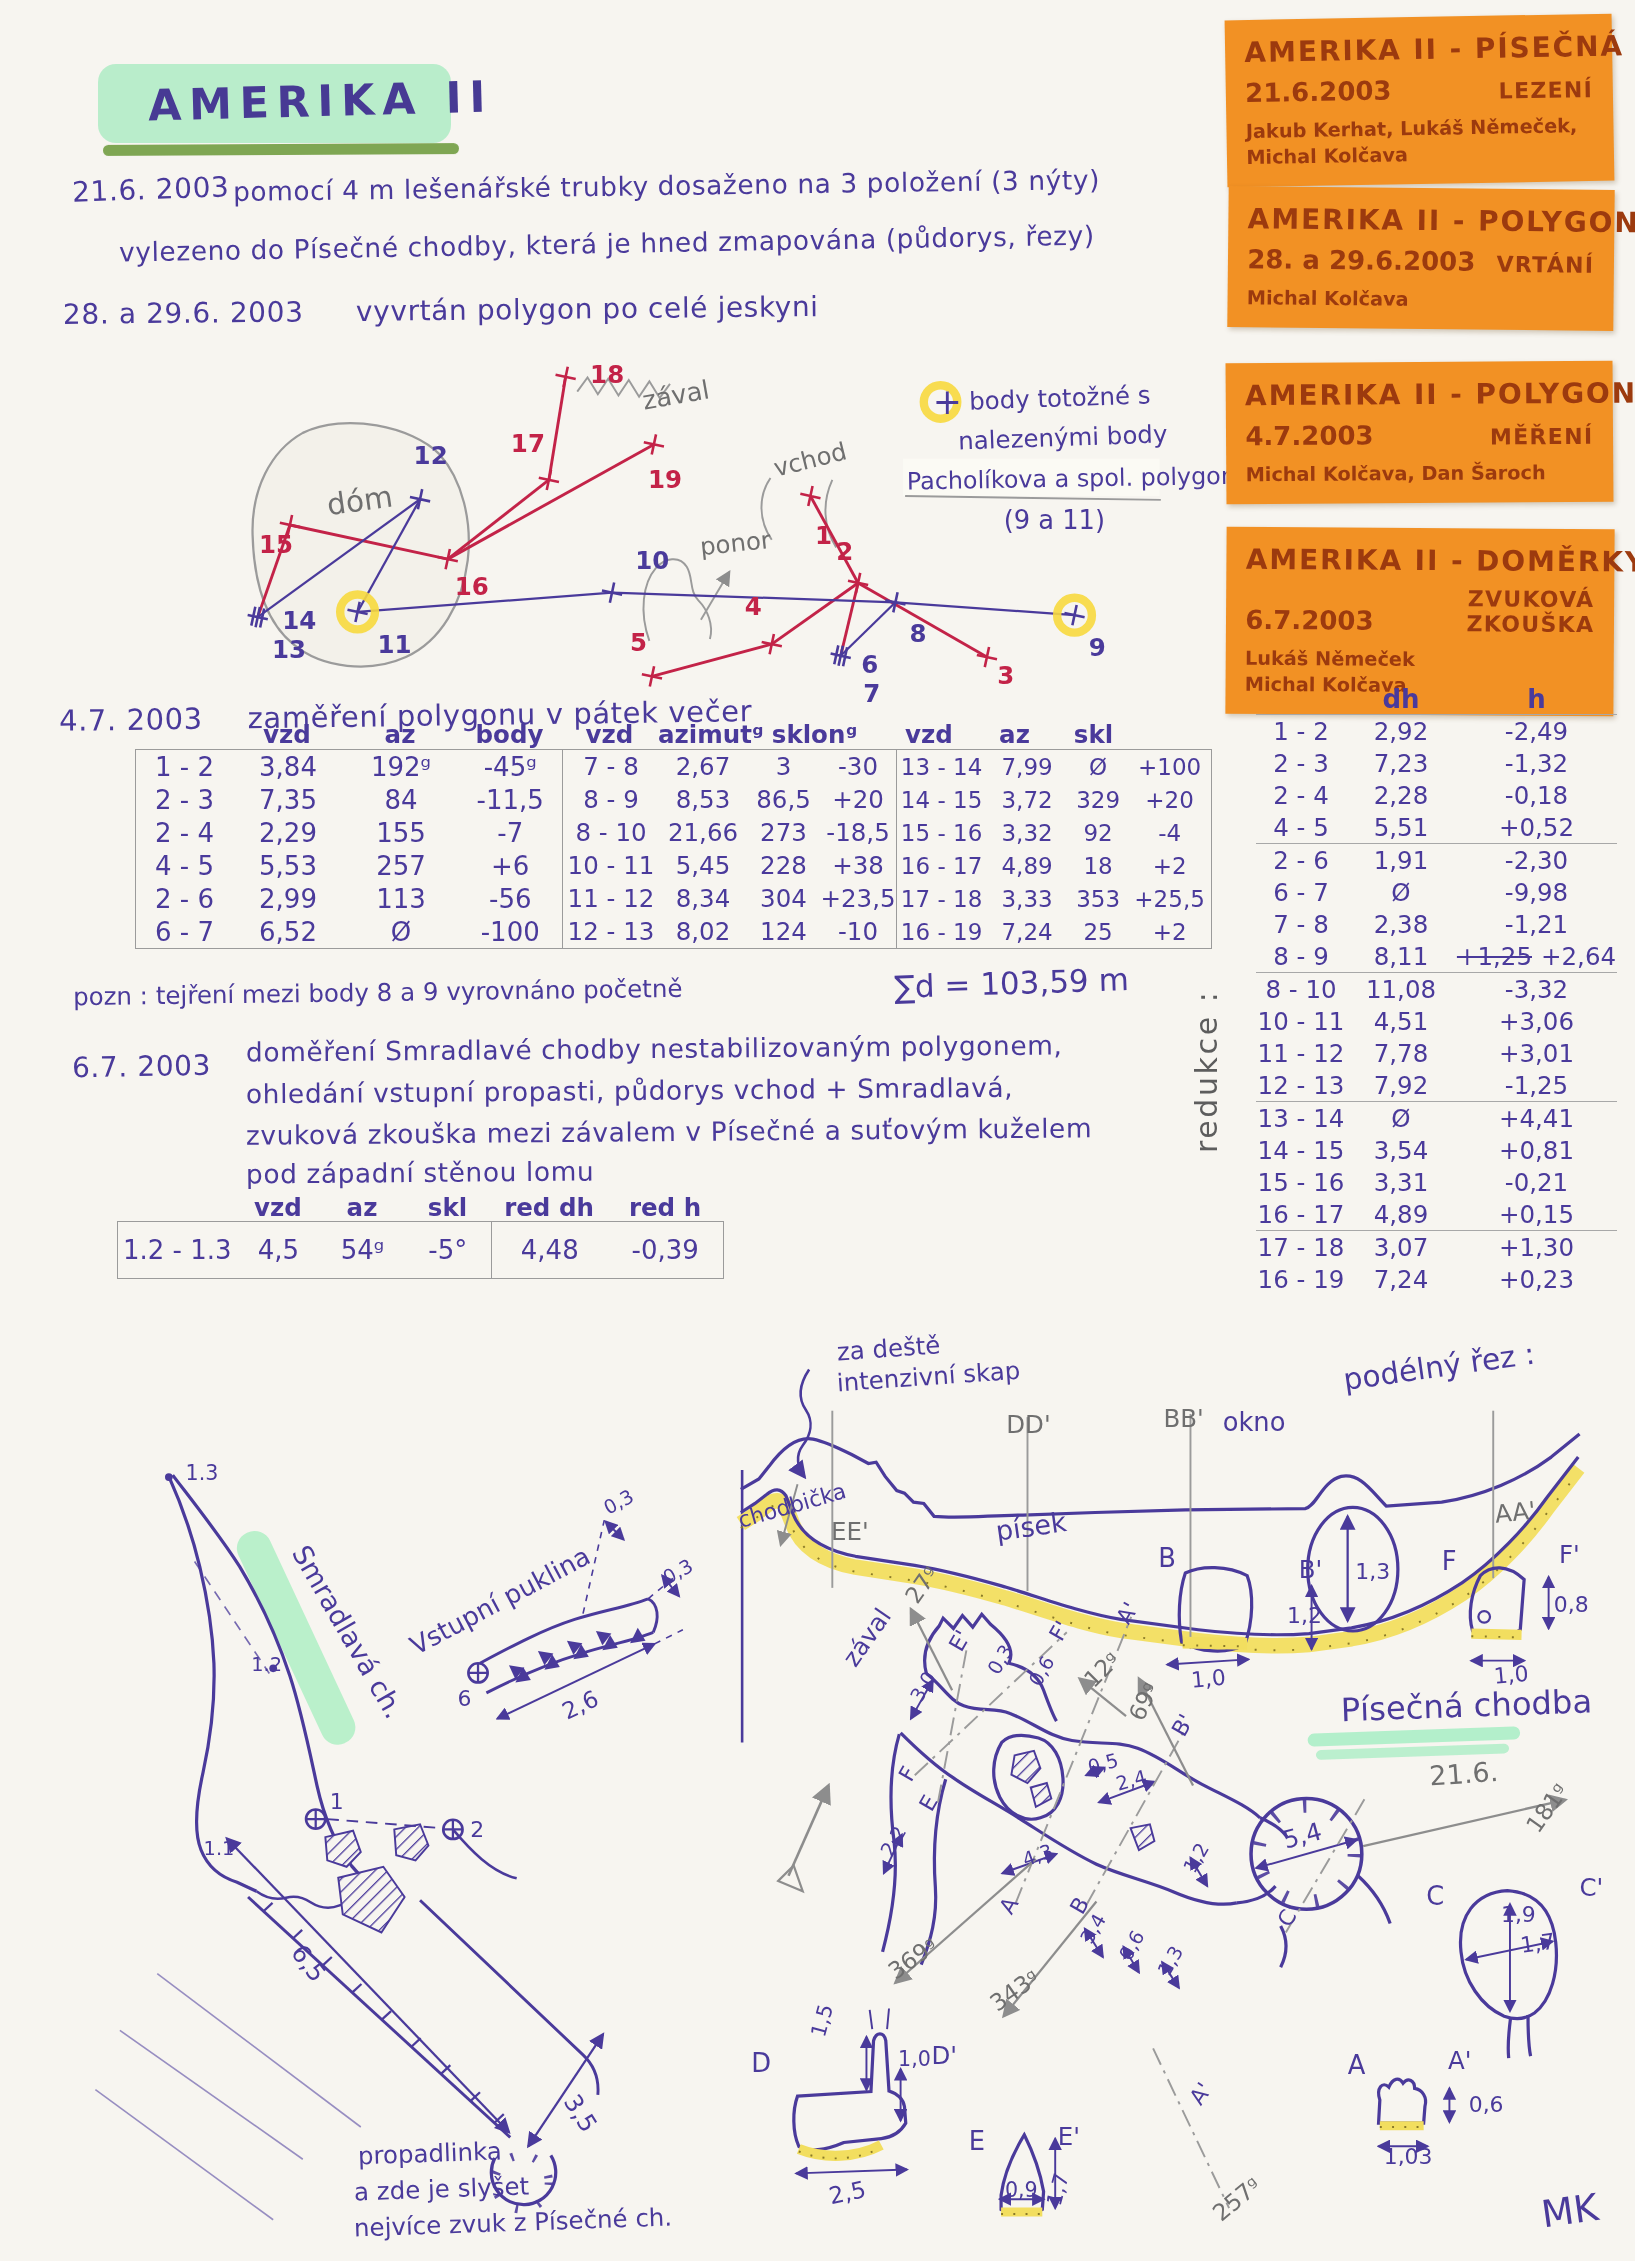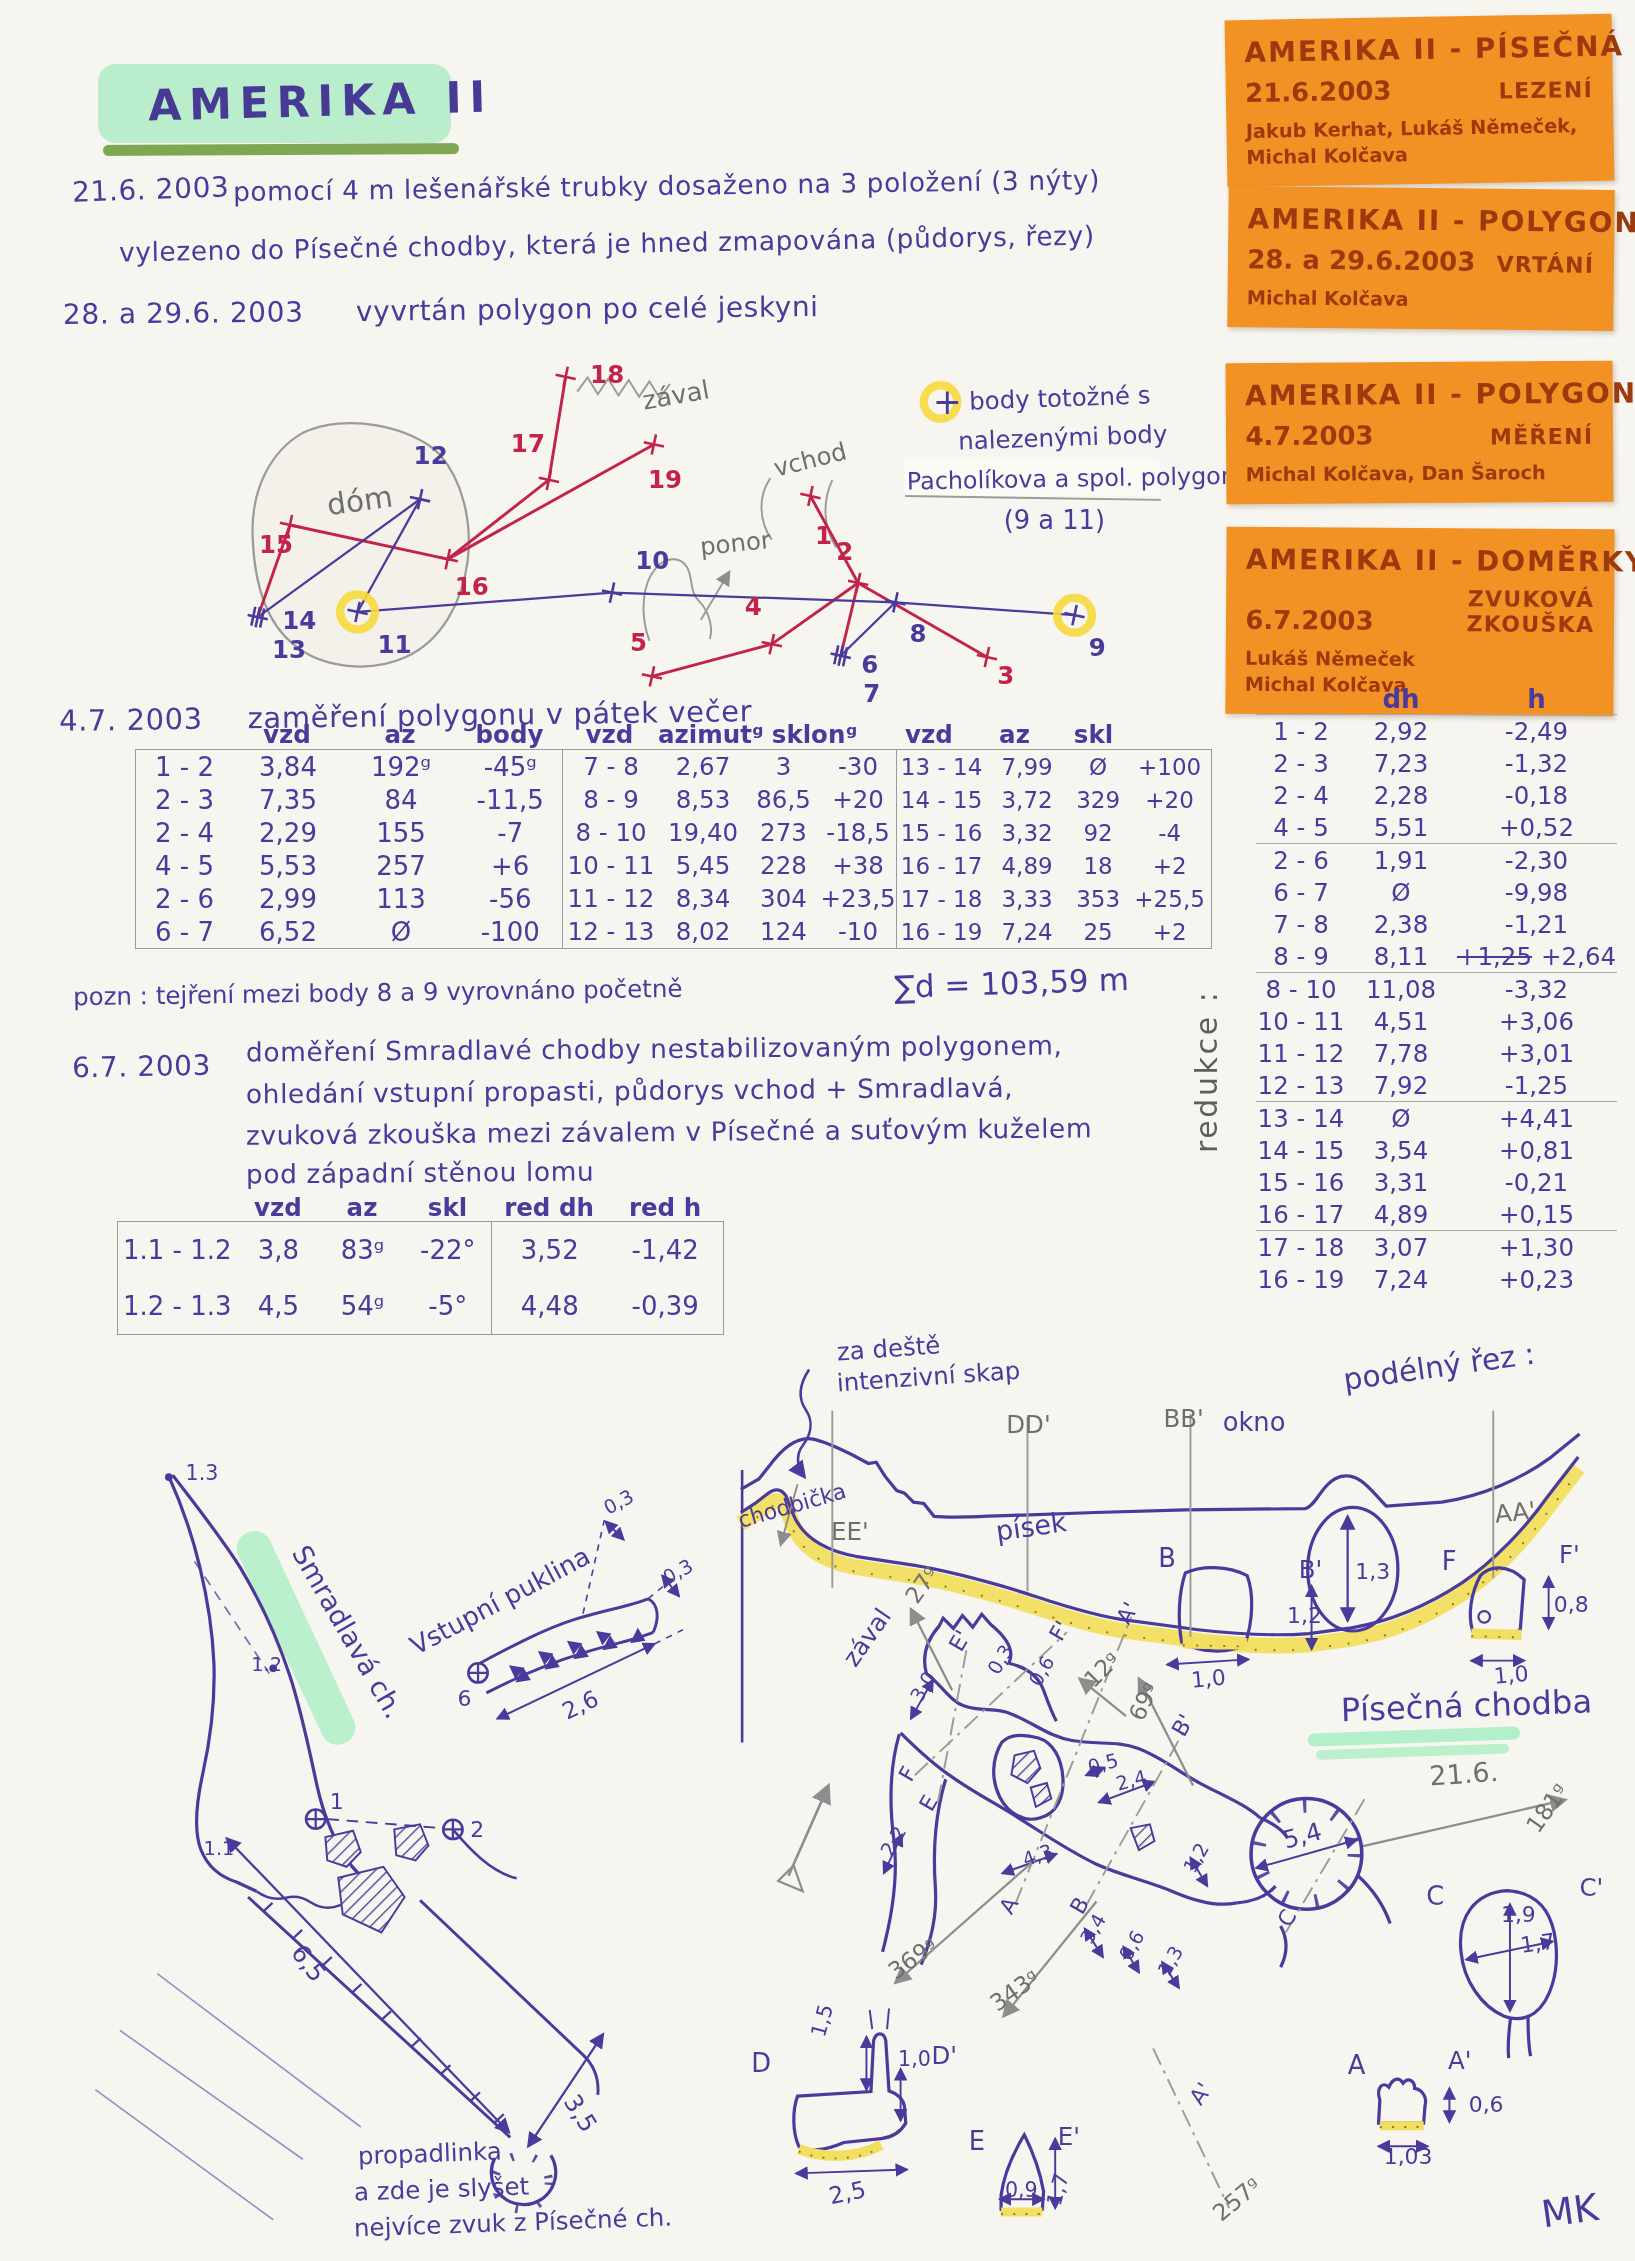--- a/index.html
+++ b/index.html
@@ -532,21 +532,21 @@
             <td><span>-30</span></td>
           </tr>
           <tr>
             <td><span>8 - 9</span></td>
             <td><span>8,53</span></td>
             <td><span>86,5</span></td>
             <td><span>+20</span></td>
           </tr>
           <tr>
             <td><span>8 - 10</span></td>
-            <td><span>19,40</span></td>
+            <td><span>21,66</span></td>
             <td><span>273</span></td>
             <td><span>-18,5</span></td>
           </tr>
           <tr>
             <td><span>10 - 11</span></td>
             <td><span>5,45</span></td>
             <td><span>228</span></td>
             <td><span>+38</span></td>
           </tr>
           <tr>
@@ -746,28 +746,20 @@
     <colgroup>
         <col style="width:119px">
         <col style="width:84px">
         <col style="width:84px">
         <col style="width:87px">
         <col style="width:116px">
         <col style="width:116px">
       </colgroup>
     <tbody>
         <tr>
-          <td><span>1.1 - 1.2</span></td>
-          <td><span>3,8</span></td>
-          <td><span>83ᵍ</span></td>
-          <td><span>-22°</span></td>
-          <td><span>3,52</span></td>
-          <td><span>-1,42</span></td>
-        </tr>
-        <tr>
           <td><span>1.2 - 1.3</span></td>
           <td><span>4,5</span></td>
           <td><span>54ᵍ</span></td>
           <td><span>-5°</span></td>
           <td><span>4,48</span></td>
           <td><span>-0,39</span></td>
         </tr>
       </tbody>
   </table>
 

